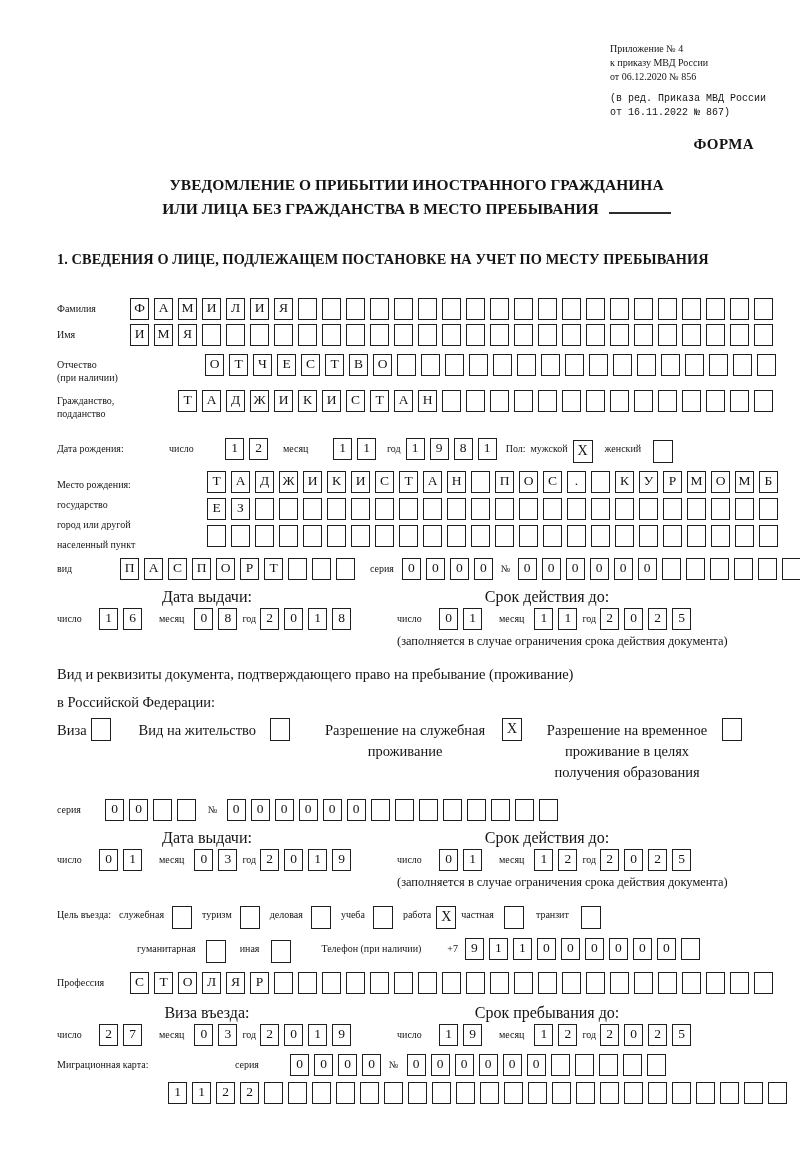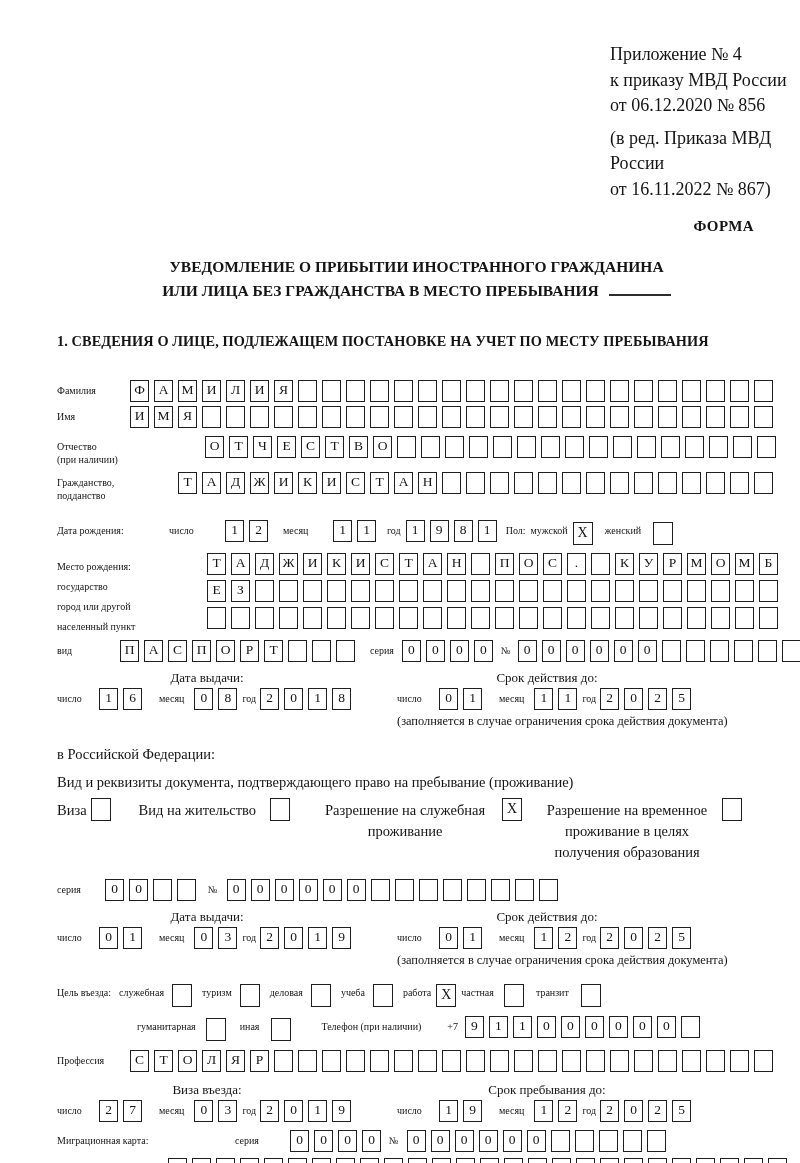--- a/index.html
+++ b/index.html
@@ -3,22 +3,22 @@
 <meta charset="utf-8">
 <style>
   * { box-sizing: border-box; margin: 0; padding: 0; }
   html, body { background: #ffffff; }
   .page {
     width: 800px; height: 1163px; background: #fff; overflow: hidden;
     font-family: "Liberation Serif", "DejaVu Serif", serif; color: #141414;
     padding: 42px 10px 0 57px; position: relative;
   }
   
-  .annex { margin-left: 553px; font-size: 18px; line-height: 1.42; }
-  .annex-note { margin-top: 7px; }
+  .annex { margin-left: 553px; font-size: 10px; line-height: 1.42; }
+  .annex-note { margin-top: 7px; font-family: Liberation Mono, monospace; }
   .form-label { text-align: right; padding-right: 36px; font-weight: bold; font-size: 15px; margin-top: 16px; letter-spacing: .4px; }
   .title { text-align: center; font-weight: bold; font-size: 15.5px; line-height: 1.55; margin-top: 20px; margin-right: 14px; }
   .title-underline { display: inline-block; width: 62px; border-bottom: 2.2px solid #2c2c2c; height: 13px; margin-left: 10px; }
   .sec-heading { font-weight: bold; font-size: 14.3px; margin-top: 30px; letter-spacing: .1px; }
   
   .frow { display: flex; align-items: flex-start; margin-top: 4px; }
   .flabel { font-size: 10px; line-height: 1.3; padding-top: 4px; flex: none; }
   .boxes { display: flex; flex: none; }
   .cbox {
     width: 19px; height: 22px; border: 1.8px solid #1f1f1f; margin-right: 5px;
@@ -27,21 +27,21 @@
   .chk {
     width: 20px; height: 23px; border: 1.8px solid #1f1f1f; flex: none;
     font-size: 14px; line-height: 19px; text-align: center; margin-top: 2px;
   }
   .center-bold { text-align: center; font-weight: bold; font-size: 14.2px; margin-top: 9px; margin-right: 40px; }
   .note { font-size: 12.4px; margin-top: 4px; }
   
   .dates { display: flex; margin-top: 8px; }
   .dates .col-l { width: 340px; flex: none; }
   .dates .col-r { flex: none; }
-  .dg-head { font-size: 13px; text-align: center; width: 300px; }
+  .dg-head { font-size: 16px; text-align: center; width: 300px; }
   .dg { display: flex; align-items: flex-start; margin-top: 2px; }
   .dg .flabel { padding-top: 4px; }
   .opt-label { font-size: 14.5px; line-height: 1.45; padding-top: 4px; }
   .opt-center { text-align: center; }
   .mt5 { margin-top: 5px; }
 </style>
 </head>
 <body>
 
 <div class="page">
@@ -394,22 +394,22 @@
             <span class="cbox">0</span>
             <span class="cbox">2</span>
             <span class="cbox">5</span>
           </span>
       </div>
       <div class="note">(заполняется в случае ограничения срока действия документа)</div>
     </div>
   </div>
 
   <div style="font-size:14.5px; margin-top:12px; line-height:1.9">
+    <div>Вид и реквизиты документа, подтверждающего право на пребывание (проживание)</div>
     <div>в Российской Федерации:</div>
-    <div>Вид и реквизиты документа, подтверждающего право на пребывание (проживание)</div>
   </div>
 
   <div class="frow" style="margin-top:0">
     <span class="opt-label">Виза</span>
     <span class="chk" style="margin-left:4px"></span>
     <span class="opt-label" style="margin-left:28px">Вид на жительство</span>
     <span class="chk" style="margin-left:14px"></span>
     <span class="opt-label opt-center" style="width:182px; margin-left:24px">Разрешение на служебная проживание</span>
     <span class="chk" style="margin-left:6px">X</span>
     <span class="opt-label opt-center" style="width:178px; margin-left:16px">Разрешение на временное проживание в целях получения образования</span>

